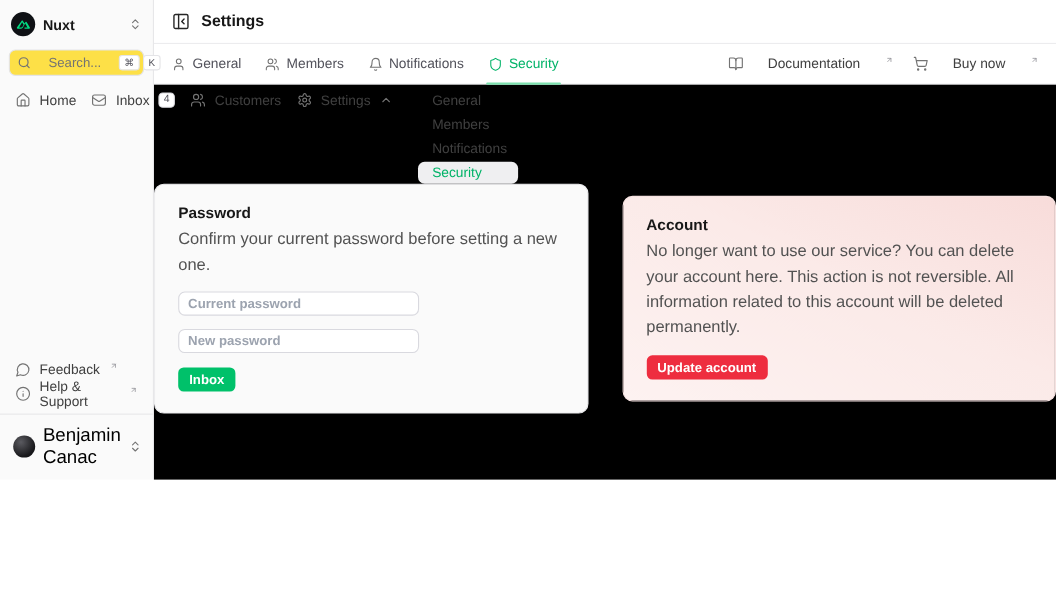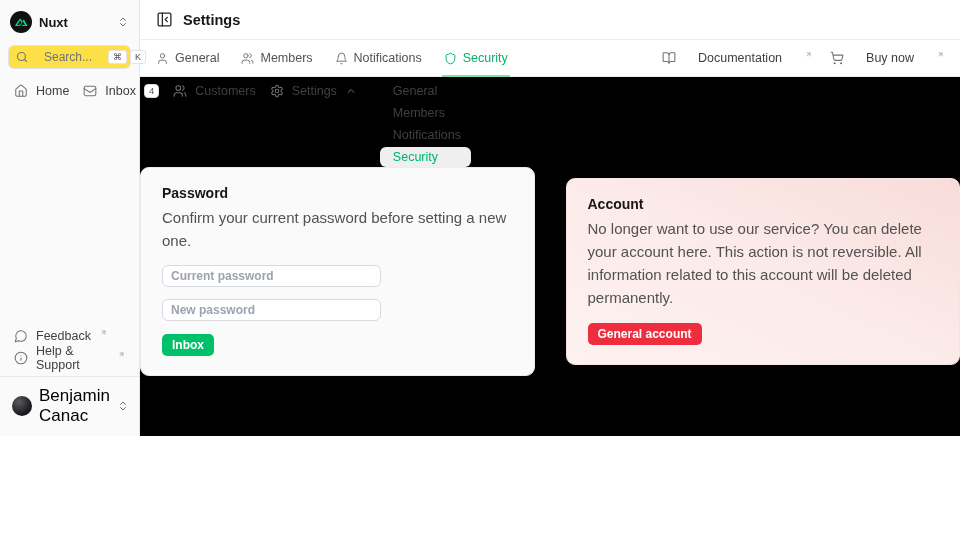--- a/index.html
+++ b/index.html
@@ -401,18 +401,18 @@
         <h2 class="card-title">Password</h2>
         <p class="card-desc">Confirm your current password before setting a new one.</p>
         <input type="password" class="field-input" placeholder="Current password" style="">
         <input type="password" class="field-input" placeholder="New password" style="">
         <button class="btn btn-green">Inbox</button>
       </section>
 
       <section class="card card-account">
         <h2 class="card-title">Account</h2>
         <p class="card-desc">No longer want to use our service? You can delete your account here. This action is not reversible. All information related to this account will be deleted permanently.</p>
-        <button class="btn btn-red">General account</button>
+        <button class="btn btn-red">Update account</button>
       </section>
 
     </div>
   </main>
 </div>
 
 </body></html>

